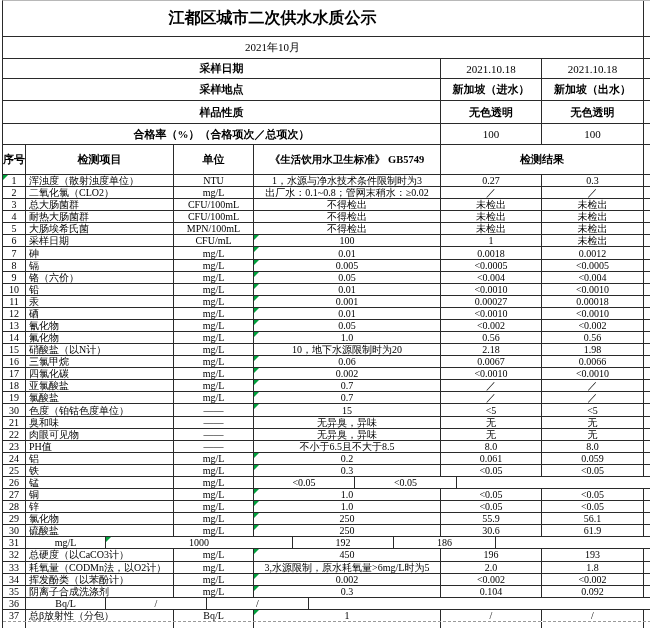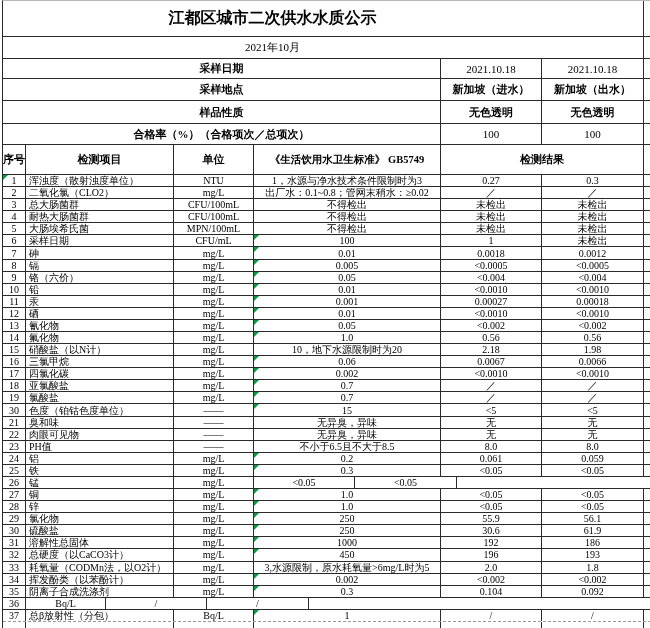--- a/index.html
+++ b/index.html
@@ -352,21 +352,20 @@
           <div class="c cw1">30</div>
           <div class="c cw2 item-c">硫酸盐</div>
           <div class="c cw3">mg/L</div>
           <div class="c cw4"><span class="tri"></span>250</div>
           <div class="c cw5">30.6</div>
           <div class="c cw6">61.9</div>
           <div class="c nr cwf"></div>
         </div>
         <div class="row data-row">
           <div class="c cw1">31</div>
-          <div class="c cw2 item-c">溶解性总固体</div>
           <div class="c cw3">mg/L</div>
           <div class="c cw4"><span class="tri"></span>1000</div>
           <div class="c cw5">192</div>
           <div class="c cw6">186</div>
           <div class="c nr cwf"></div>
         </div>
         <div class="row data-row">
           <div class="c cw1">32</div>
           <div class="c cw2 item-c">总硬度（以CaCO3计）</div>
           <div class="c cw3">mg/L</div>

